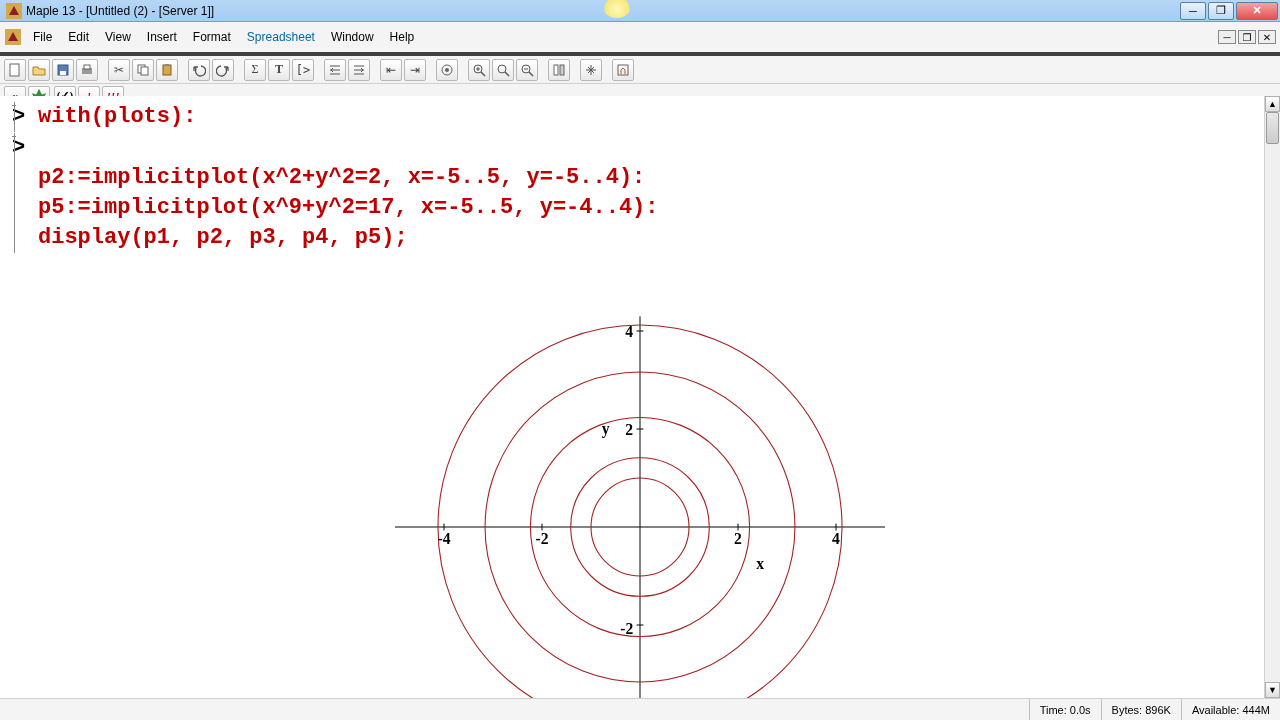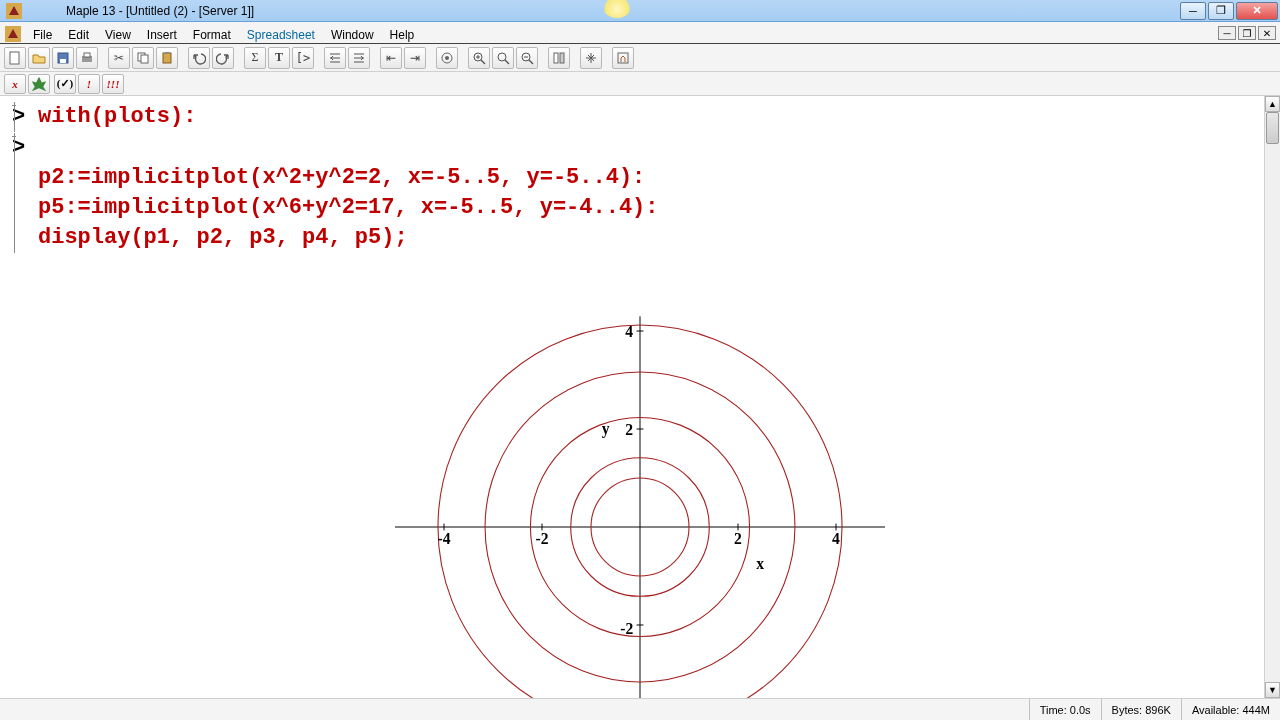--- a/index.html
+++ b/index.html
@@ -1,29 +1,29 @@
 <!DOCTYPE html>
 <html><head>
 <meta charset="utf-8">
 <style>
 * { margin:0; padding:0; box-sizing:border-box; }
 body { font-family:"Segoe UI", Tahoma, sans-serif; font-size:12px; background:#fff; overflow:hidden; width:1280px; height:720px; }
 
 
 .titlebar { height:22px; background:linear-gradient(#b6d6f6,#a5cdf3); display:flex; align-items:center; padding:0 2px; border-bottom:1px solid #6b9fd8; }
 .titlebar .app-icon { width:16px; height:16px; margin:0 4px; }
-.titlebar .title { flex:1; color:#000; font-size:12px;margin-left:40px; }
+.titlebar .title { flex:1; color:#000; font-size:12px; }
 .winbtns { display:flex; gap:2px; }
 .winbtn { width:26px; height:18px; border:1px solid #5a7fa0; border-radius:2px; display:flex; align-items:center; justify-content:center; font-size:11px; }
 .winbtn.min,.winbtn.max { background:linear-gradient(#e8f3fd,#bdd9f4); }
 .winbtn.close { background:linear-gradient(#f5a3a1,#e2524f); color:#fff; font-weight:bold; width:42px; }
 .sunspot { position:absolute; top:0; left:600px; width:34px; height:18px; background:radial-gradient(circle at 50% 50%,#fff8c0,#f7e978 60%,transparent 70%); border-radius:0 0 20px 20px; }
 
 
-.menubar { height:22px; background:#f4f4f4; display:flex; padding:4px 2px; border-bottom:1px solid #404040; gap:2px; }
+.menubar { height:22px; background:#f4f4f4; display:flex; align-items:center; padding:15px 2px; border-bottom:4px solid #404040; gap:2px; }
 .menubar .mdi-icon { width:16px; height:16px; margin:0 3px; }
 .menu-item { padding:2px 7px; cursor:default; }
 .menu-item.disabled { color:#0369a1; }
 .menubar .mdi-btns { margin-left:auto; display:flex; gap:2px; padding-right:2px;}
 .mdibtn { width:18px; height:14px; border:1px solid #888; background:#eee; font-size:10px; display:flex; align-items:center; justify-content:center; }
 
 
 .toolbar { height:28px; background:#f4f4f4; border-bottom:1px solid #d0d0d0; display:flex; align-items:center; padding:2px 4px; gap:2px; }
 .toolbar .sep { width:6px; }
 .tbtn { width:22px; height:22px; border:1px solid #b8b8b8; background:linear-gradient(#fff,#e8e8e8); border-radius:2px; display:flex; align-items:center; justify-content:center; font-size:12px; color:#444; }
@@ -239,21 +239,21 @@
         <div class="bracket-top"></div>
       <div class="codeline">
         <span class="prompt">&gt;</span>
       </div>
       <div class="codeline">
         <span class="prompt"></span>
         <span class="code">p2:=implicitplot(x^2+y^2=2, x=-5..5, y=-5..4):</span>
       </div>
       <div class="codeline">
         <span class="prompt"></span>
-        <span class="code">p5:=implicitplot(x^6+y^2=17, x=-5..5, y=-4..4):</span>
+        <span class="code">p5:=implicitplot(x^9+y^2=17, x=-5..5, y=-4..4):</span>
       </div>
       <div class="codeline">
         <span class="prompt"></span>
         <span class="code">display(p1, p2, p3, p4, p5);</span>
       </div>
     </div>
   </div>
 
   <svg class="plot" viewBox="-5 -4.3 10 8.6">
     <g transform="scale(1,-1)">

